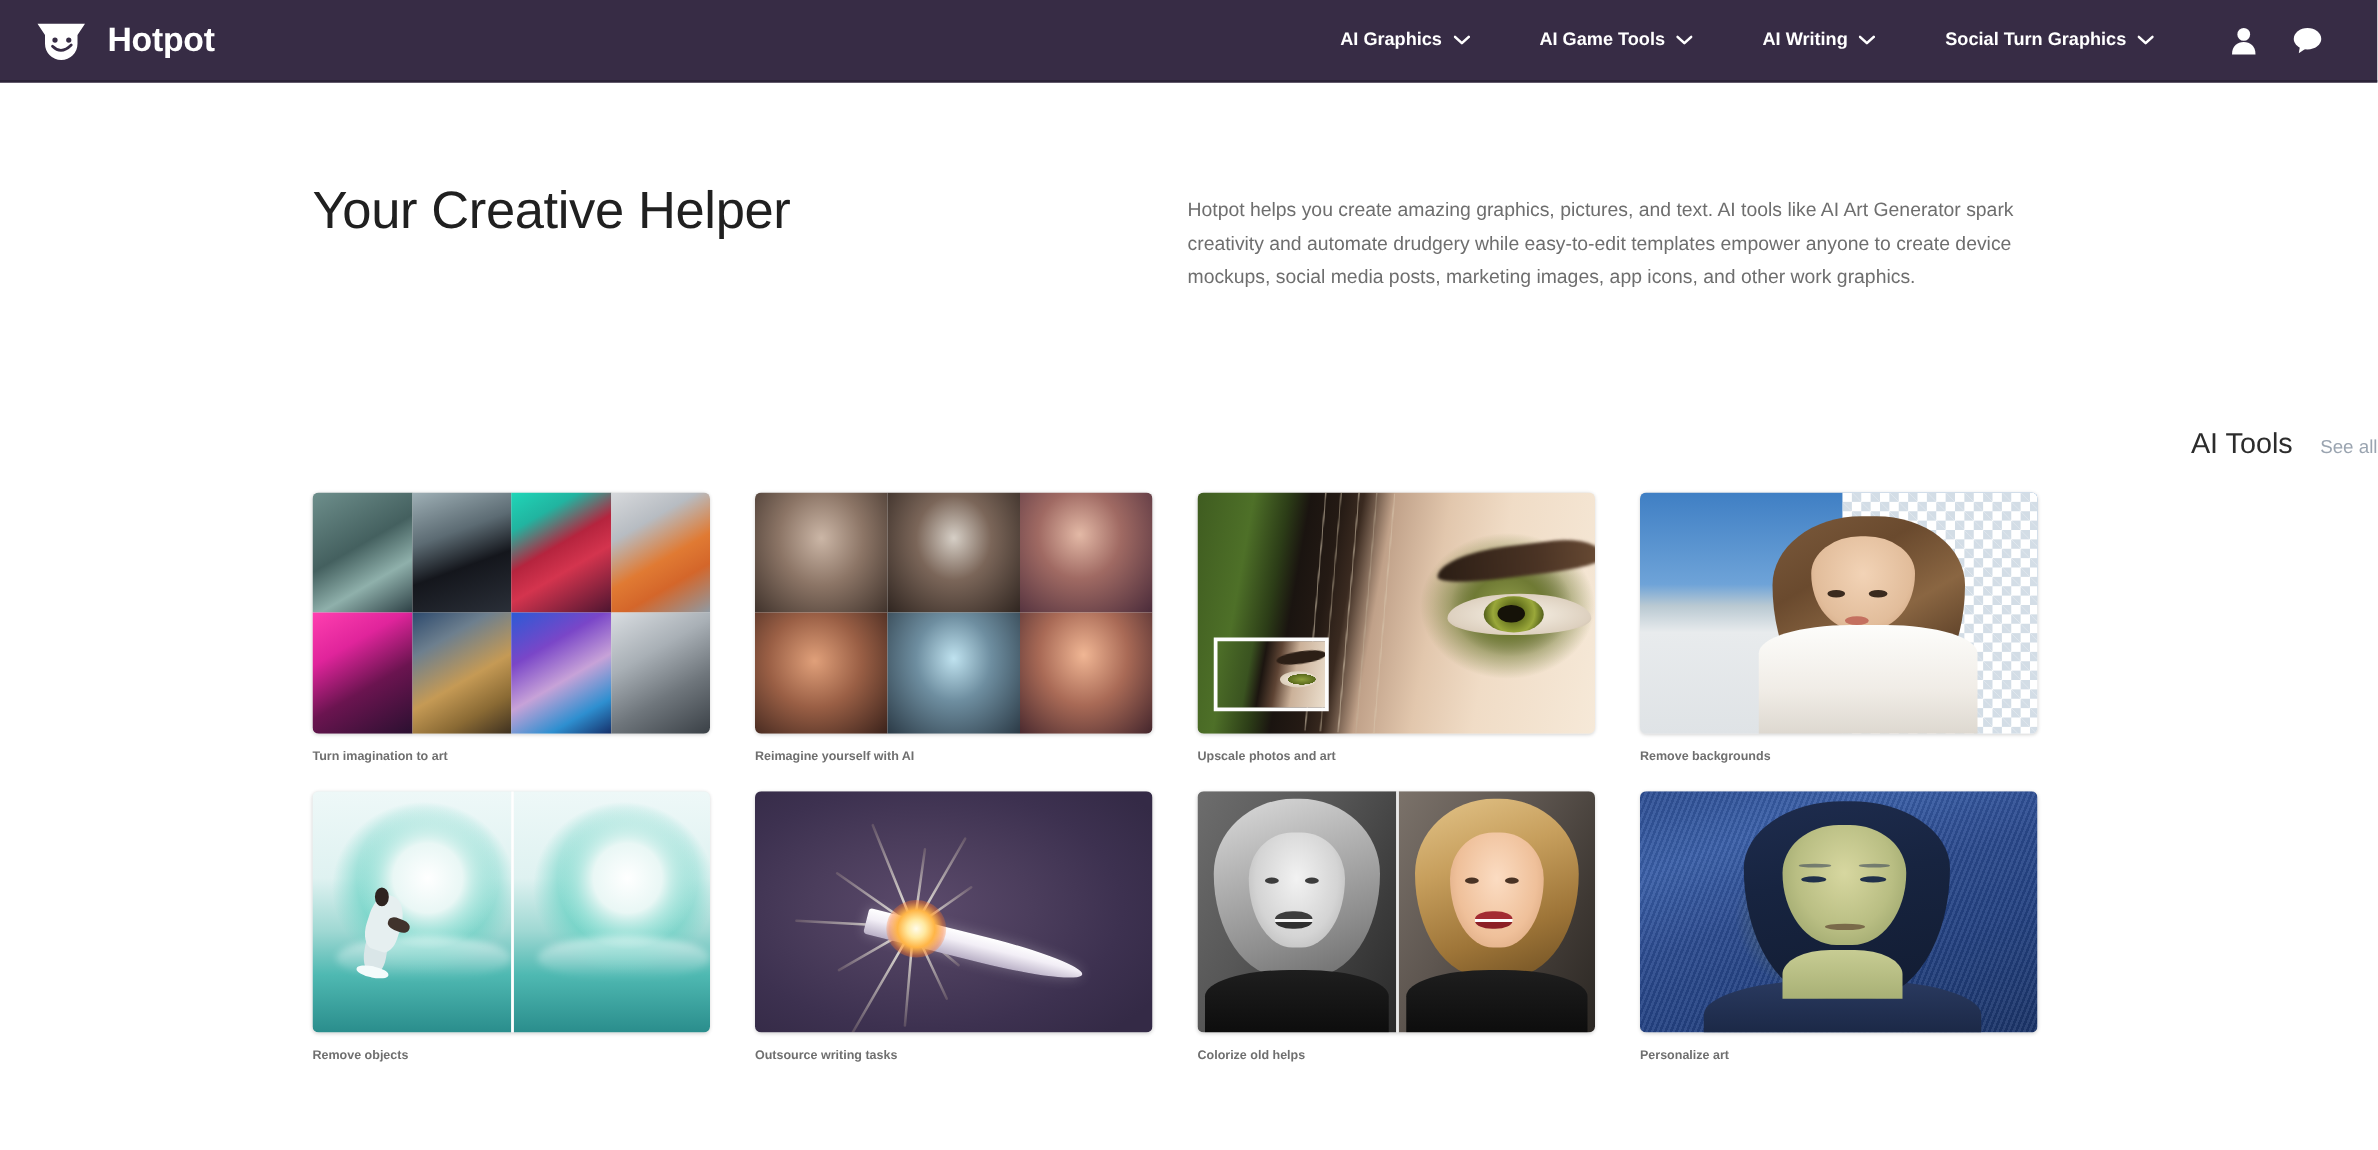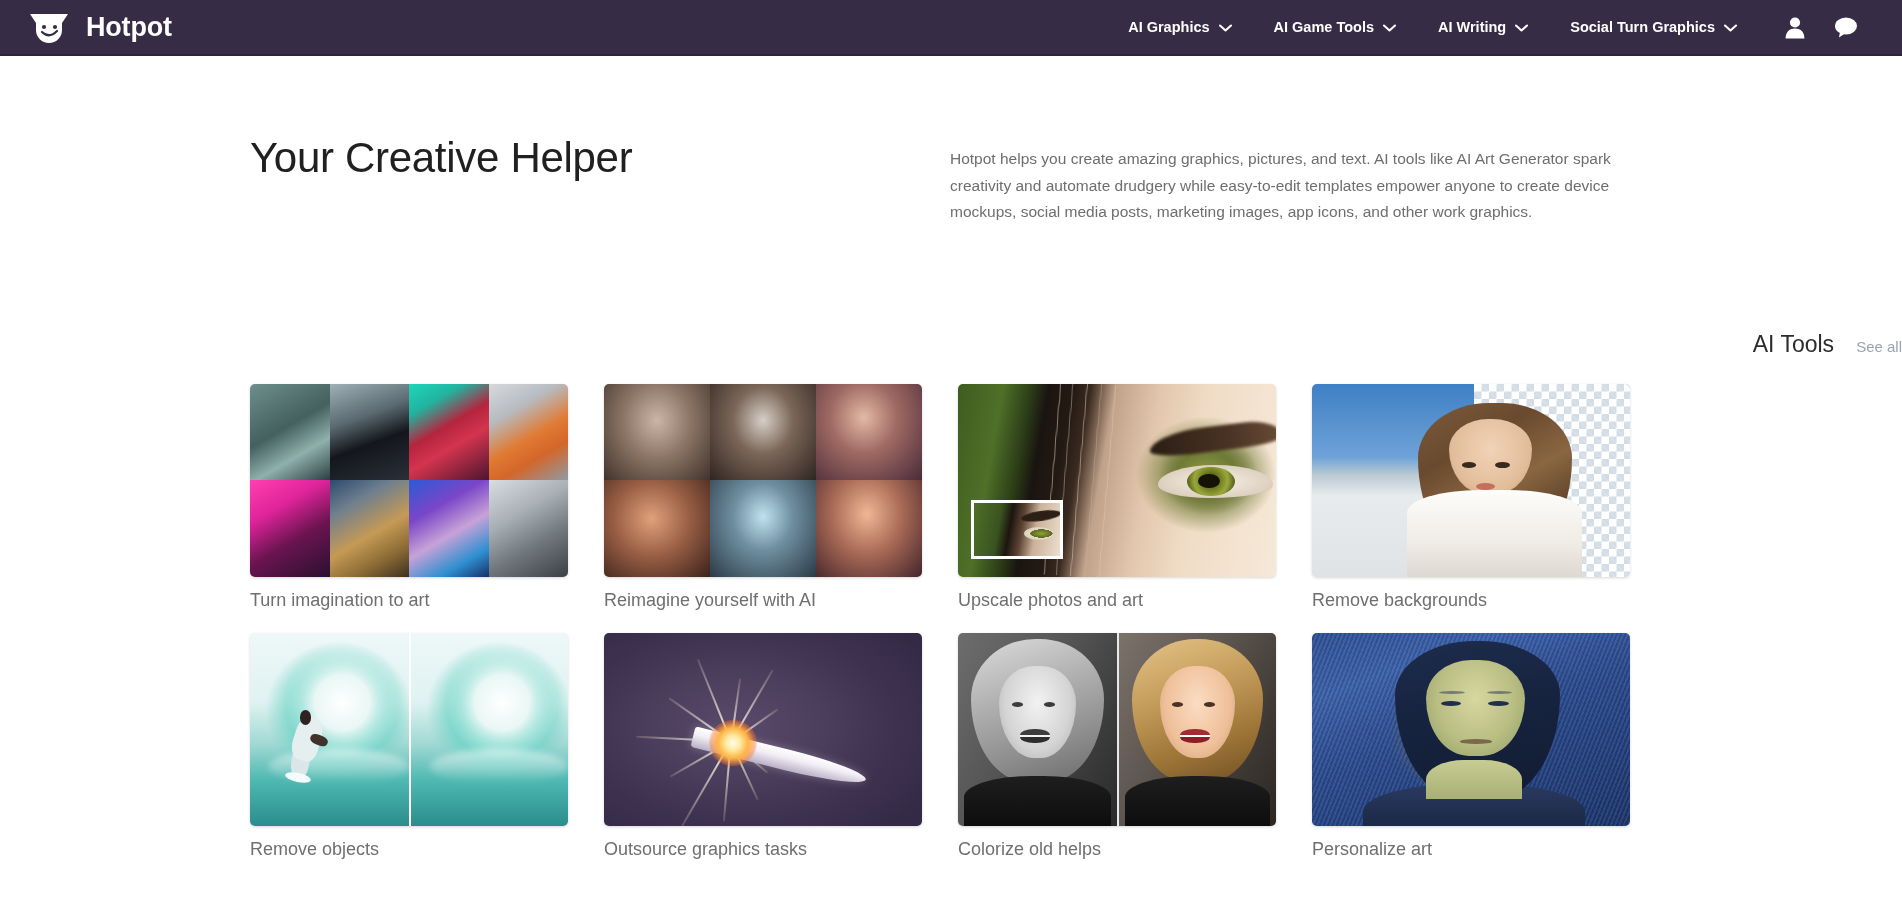--- a/index.html
+++ b/index.html
@@ -5,41 +5,41 @@
   * { box-sizing: border-box; margin: 0; padding: 0; }
   html, body {
     width: 1902px; height: 920px;
     background: #ffffff;
     font-family: "Liberation Sans", sans-serif;
     overflow: hidden;
   }
 
   
   .header {
-    height: 56px;
+    height: 66px;
     background: #372c45;
     border-bottom: 2px solid #2c2338;
     display: flex;
     align-items: center;
     padding: 0 44px 0 26px;
     position: relative;
   }
   .brand { display: flex; align-items: center; gap: 14px; cursor: pointer; }
   .brand-logo { width: 46px; height: 34px; position: relative; }
   .brand-name {
     color: #ffffff;
     font-size: 27px;
     font-weight: bold;
     letter-spacing: -0.2px;
   }
   .nav {
     margin-left: auto;
     display: flex;
     align-items: center;
-    gap: 0px;
+    gap: 14px;
   }
   .nav-item {
     display: flex; align-items: center; gap: 9px;
     color: #ffffff;
     font-size: 14.5px;
     font-weight: bold;
     padding: 0 21px;
     cursor: pointer;
     white-space: nowrap;
   }
@@ -90,22 +90,23 @@
   .thumb {
     width: 318px; height: 193px;
     border-radius: 5px;
     overflow: hidden;
     position: relative;
     background: #eee;
     box-shadow: 0 1px 3px rgba(0,0,0,0.16);
   }
   .card-label {
     margin-top: 13px;
-    font-size: 18px;
+    font-size: 10px;
     color: #6f6f6f;
+    font-weight: bold;
   }
 
   
   .g4x2 { display: grid; grid-template-columns: repeat(4,1fr); grid-template-rows: repeat(2,1fr); width:100%; height:100%; }
   .g3x2 { display: grid; grid-template-columns: repeat(3,1fr); grid-template-rows: repeat(2,1fr); width:100%; height:100%; }
   .cell { position: relative; overflow: hidden; }
 
   
   .upscale-bg {
     width:100%; height:100%;
@@ -511,21 +512,21 @@
           <div class="spark" style="left:40%;top:56%;width:22%;transform:rotate(150deg);"></div>
           <div class="spark" style="left:40%;top:56%;width:31%;transform:rotate(120deg);"></div>
           <div class="spark" style="left:40%;top:56%;width:25%;transform:rotate(95deg);"></div>
           <div class="spark" style="left:40%;top:56%;width:20%;transform:rotate(65deg);"></div>
           <div class="spark" style="left:40%;top:56%;width:15%;transform:rotate(40deg);"></div>
           <div class="spark" style="left:40%;top:56%;width:17%;transform:rotate(20deg);"></div>
           <div class="pen-body"></div>
           <div class="spark-core"></div>
         </div>
       </div>
-      <div class="card-label">Outsource graphics tasks</div>
+      <div class="card-label">Outsource writing tasks</div>
     </div>
 
     <div class="card">
       <div class="thumb">
         <div class="cz">
           <div class="cz-half cz-bw">
             <div class="hair-l"></div>
             <div class="face-l"></div>
             <div class="cz-eye l1 eye-bw"></div>
             <div class="cz-eye l2 eye-bw"></div>

